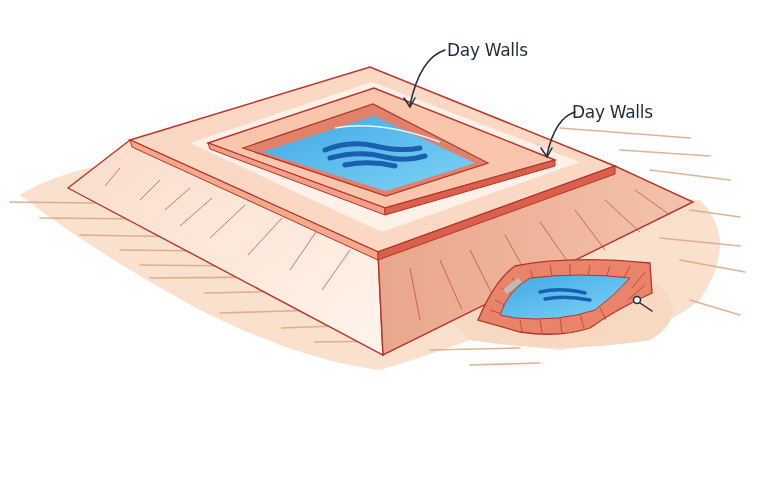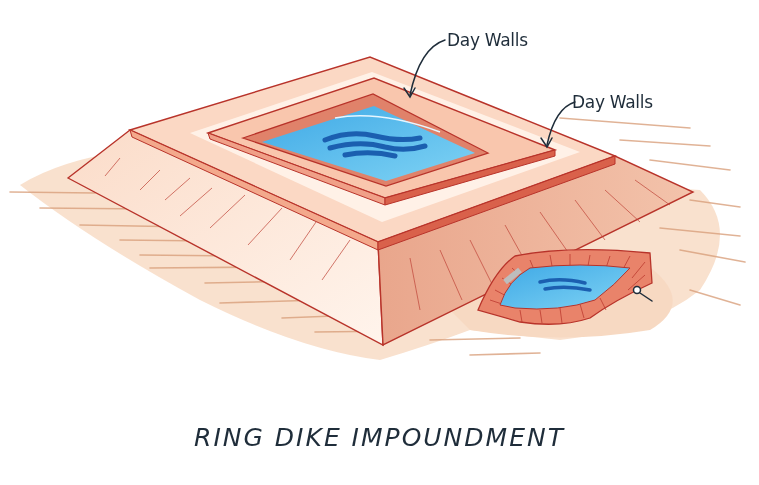--- a/index.html
+++ b/index.html
@@ -1,17 +1,17 @@
 <!DOCTYPE html>
 <html><head>
 <meta charset="utf-8">
 <style>
   html, body { margin:0; padding:0; background:#ffffff; }
   body { width:759px; height:485px; position:relative; overflow:hidden; font-family:"DejaVu Sans", sans-serif; }
-  #stage { position:absolute; left:0; top:0; width:759px; height:372px; }
+  #stage { position:absolute; left:0; top:10px; width:759px; height:372px; }
   .label { position:absolute; color:#1f2d3a; font-family:"DejaVu Sans", sans-serif; font-size:17px; line-height:20px; white-space:nowrap; letter-spacing:-0.3px; }
   .label.multi { white-space:pre-line; line-height:22px; }
   .title { position:absolute; left:0; width:759px; top:423px; text-align:center; color:#1f2d3a; font-family:"DejaVu Sans", sans-serif; font-size:25px; font-style:italic; letter-spacing:2px; }
 </style>
 </head>
 <body>
 
 <div id="stage">
 <svg width="759" height="485" viewBox="0 0 759 485" xmlns="http://www.w3.org/2000/svg">
   <defs>
@@ -133,14 +133,13 @@
     <path d="M404,88 L410,97 L415,88"></path>
     <path d="M575,102 Q555,108 547,145"></path>
     <path d="M541,138 L547,147 L552,138"></path>
     <path d="M652,301 L640,293"></path>
     <circle cx="637" cy="290" r="3.5" fill="#ffffff"></circle>
   </g>
 </svg>
 
 <div class="label" style="left:447px; top:30px;">Day Walls</div>
 <div class="label" style="left:572px; top:92px;">Day Walls</div>
-<div class="title">RING DIKE IMPOUNDMENT</div>
 </div>
 
 </body></html>

